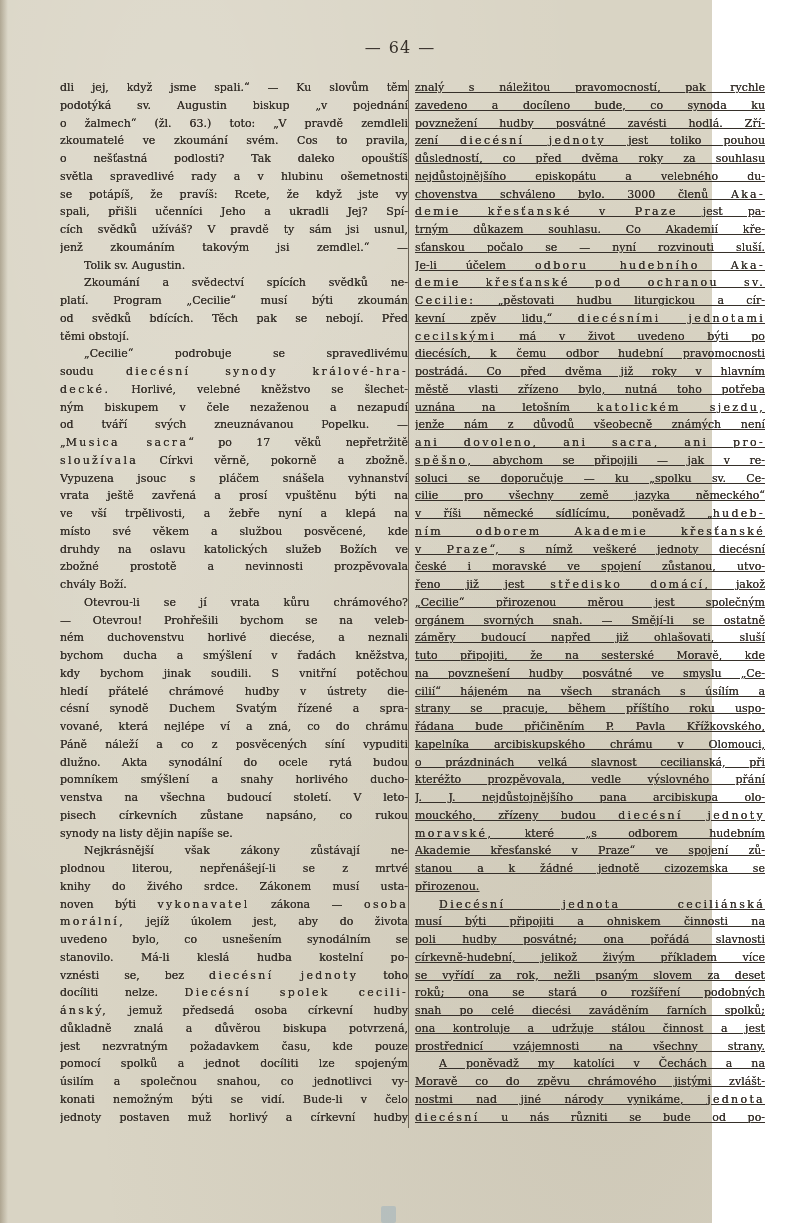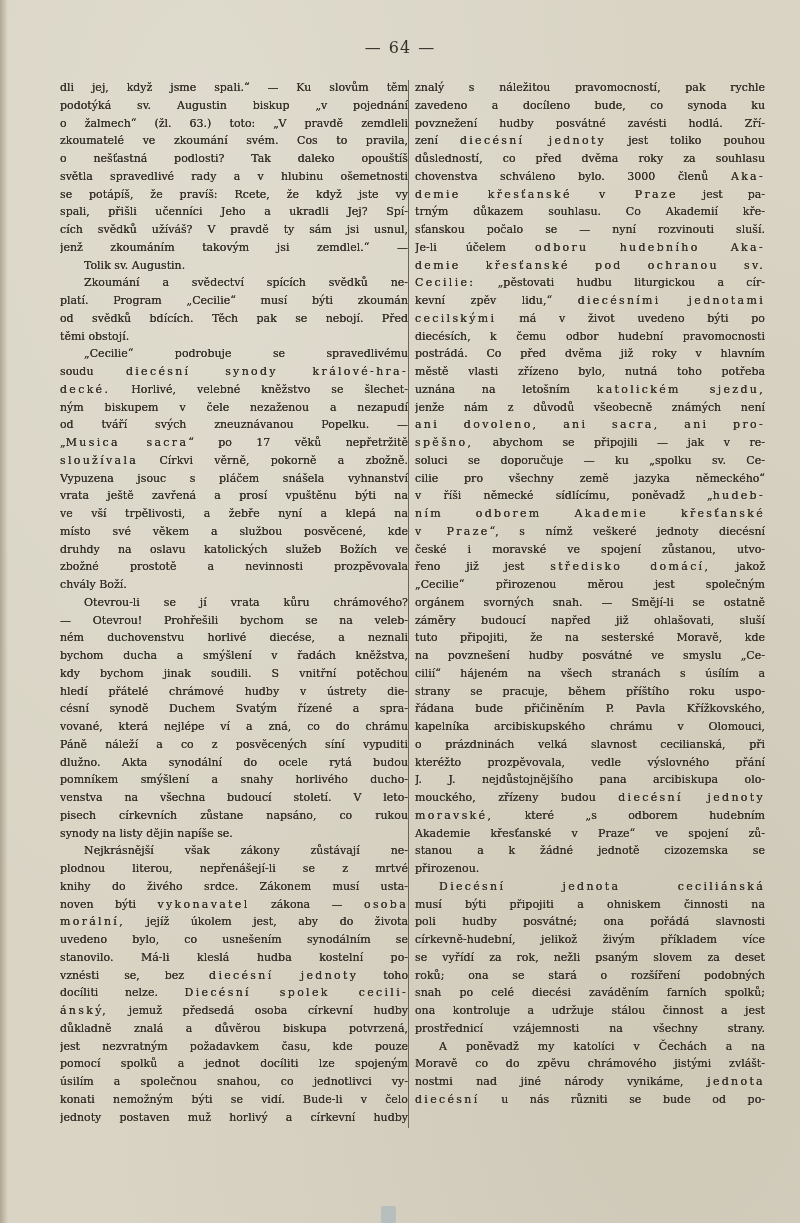--- a/index.html
+++ b/index.html
@@ -1,18 +1,18 @@
 <!DOCTYPE html>
 <html style="--paper: #d9d4c4; --ink: #36302a;"><head>
 <meta charset="utf-8">
 <style>
   html,body{margin:0;padding:0;}
   body{width:800px;height:1223px;overflow:hidden;}
   .page{
-    position:relative;width:800px;height:1223px;
+    position:relative;width:712px;height:1223px;
     background-color:var(--paper,#d9d4c4);
     background-image:
       radial-gradient(ellipse at 25% 12%, rgba(255,255,255,0.16), transparent 55%),
       radial-gradient(ellipse at 85% 85%, rgba(110,96,70,0.10), transparent 60%),
       radial-gradient(ellipse at 50% 50%, rgba(255,255,255,0.06), transparent 70%);
     font-family:"DejaVu Serif","Liberation Serif",serif;
     color:var(--ink,#36302a);
   }
   .left-edge{
     position:absolute;left:0;top:0;width:8px;height:1223px;
@@ -21,21 +21,21 @@
   .header{
     position:absolute;top:38px;left:0;width:800px;
     text-align:center;font-size:16px;letter-spacing:1px;
   }
   .header .dash{padding:0 7px;}
   .col{
     position:absolute;top:79px;
     font-size:11px;
   }
   .col-left{left:60px;width:348px;}
-  .col-right{left:415px;width:350px;}
+  .col-right{left:415px;width:350px;text-decoration:underline;}
   .line{
     height:17.75px;line-height:17.6px;overflow:hidden;
     text-align:justify;text-align-last:justify;
     white-space:normal;
     text-shadow:0 0 0.4px currentColor;
   }
   .line.end{text-align-last:left;}
   .line.indent{text-indent:24px;}
   .g{letter-spacing:0.21em;}
   .rule{
@@ -118,20 +118,21 @@
       <div class="line"><span>úsilím a společnou snahou, co jednotlivci vy-</span></div>
       <div class="line"><span>konati nemožným býti se vidí. Bude-li v čelo</span></div>
       <div class="line"><span>jednoty postaven muž horlivý a církevní hudby</span></div>
     </div>
   <div class="col col-right" id="col-right">
       <div class="line"><span>znalý s náležitou pravomocností, pak rychle</span></div>
       <div class="line"><span>zavedeno a docíleno bude, co synoda ku</span></div>
       <div class="line"><span>povznežení hudby posvátné zavésti hodlá. Zří-</span></div>
       <div class="line"><span>zení </span><span class="g">diecésní jednoty</span><span> jest toliko pouhou</span></div>
       <div class="line"><span>důsledností, co před dvěma roky za souhlasu</span></div>
+      <div class="line"><span>nejdůstojnějšího episkopátu a velebného du-</span></div>
       <div class="line"><span>chovenstva schváleno bylo. 3000 členů </span><span class="g">Aka-</span></div>
       <div class="line"><span class="g">demie křesťanské v Praze</span><span> jest pa-</span></div>
       <div class="line"><span>trným důkazem souhlasu. Co Akademií kře-</span></div>
       <div class="line"><span>sťanskou počalo se — nyní rozvinouti sluší.</span></div>
       <div class="line"><span>Je-li účelem </span><span class="g">odboru hudebního Aka-</span></div>
       <div class="line"><span class="g">demie křesťanské pod ochranou sv.</span></div>
       <div class="line"><span class="g">Cecilie:</span><span> „pěstovati hudbu liturgickou a cír-</span></div>
       <div class="line"><span>kevní zpěv lidu,“ </span><span class="g">diecésními jednotami</span></div>
       <div class="line"><span class="g">cecilskými</span><span> má v život uvedeno býti po</span></div>
       <div class="line"><span>diecésích, k čemu odbor hudební pravomocnosti</span></div>

